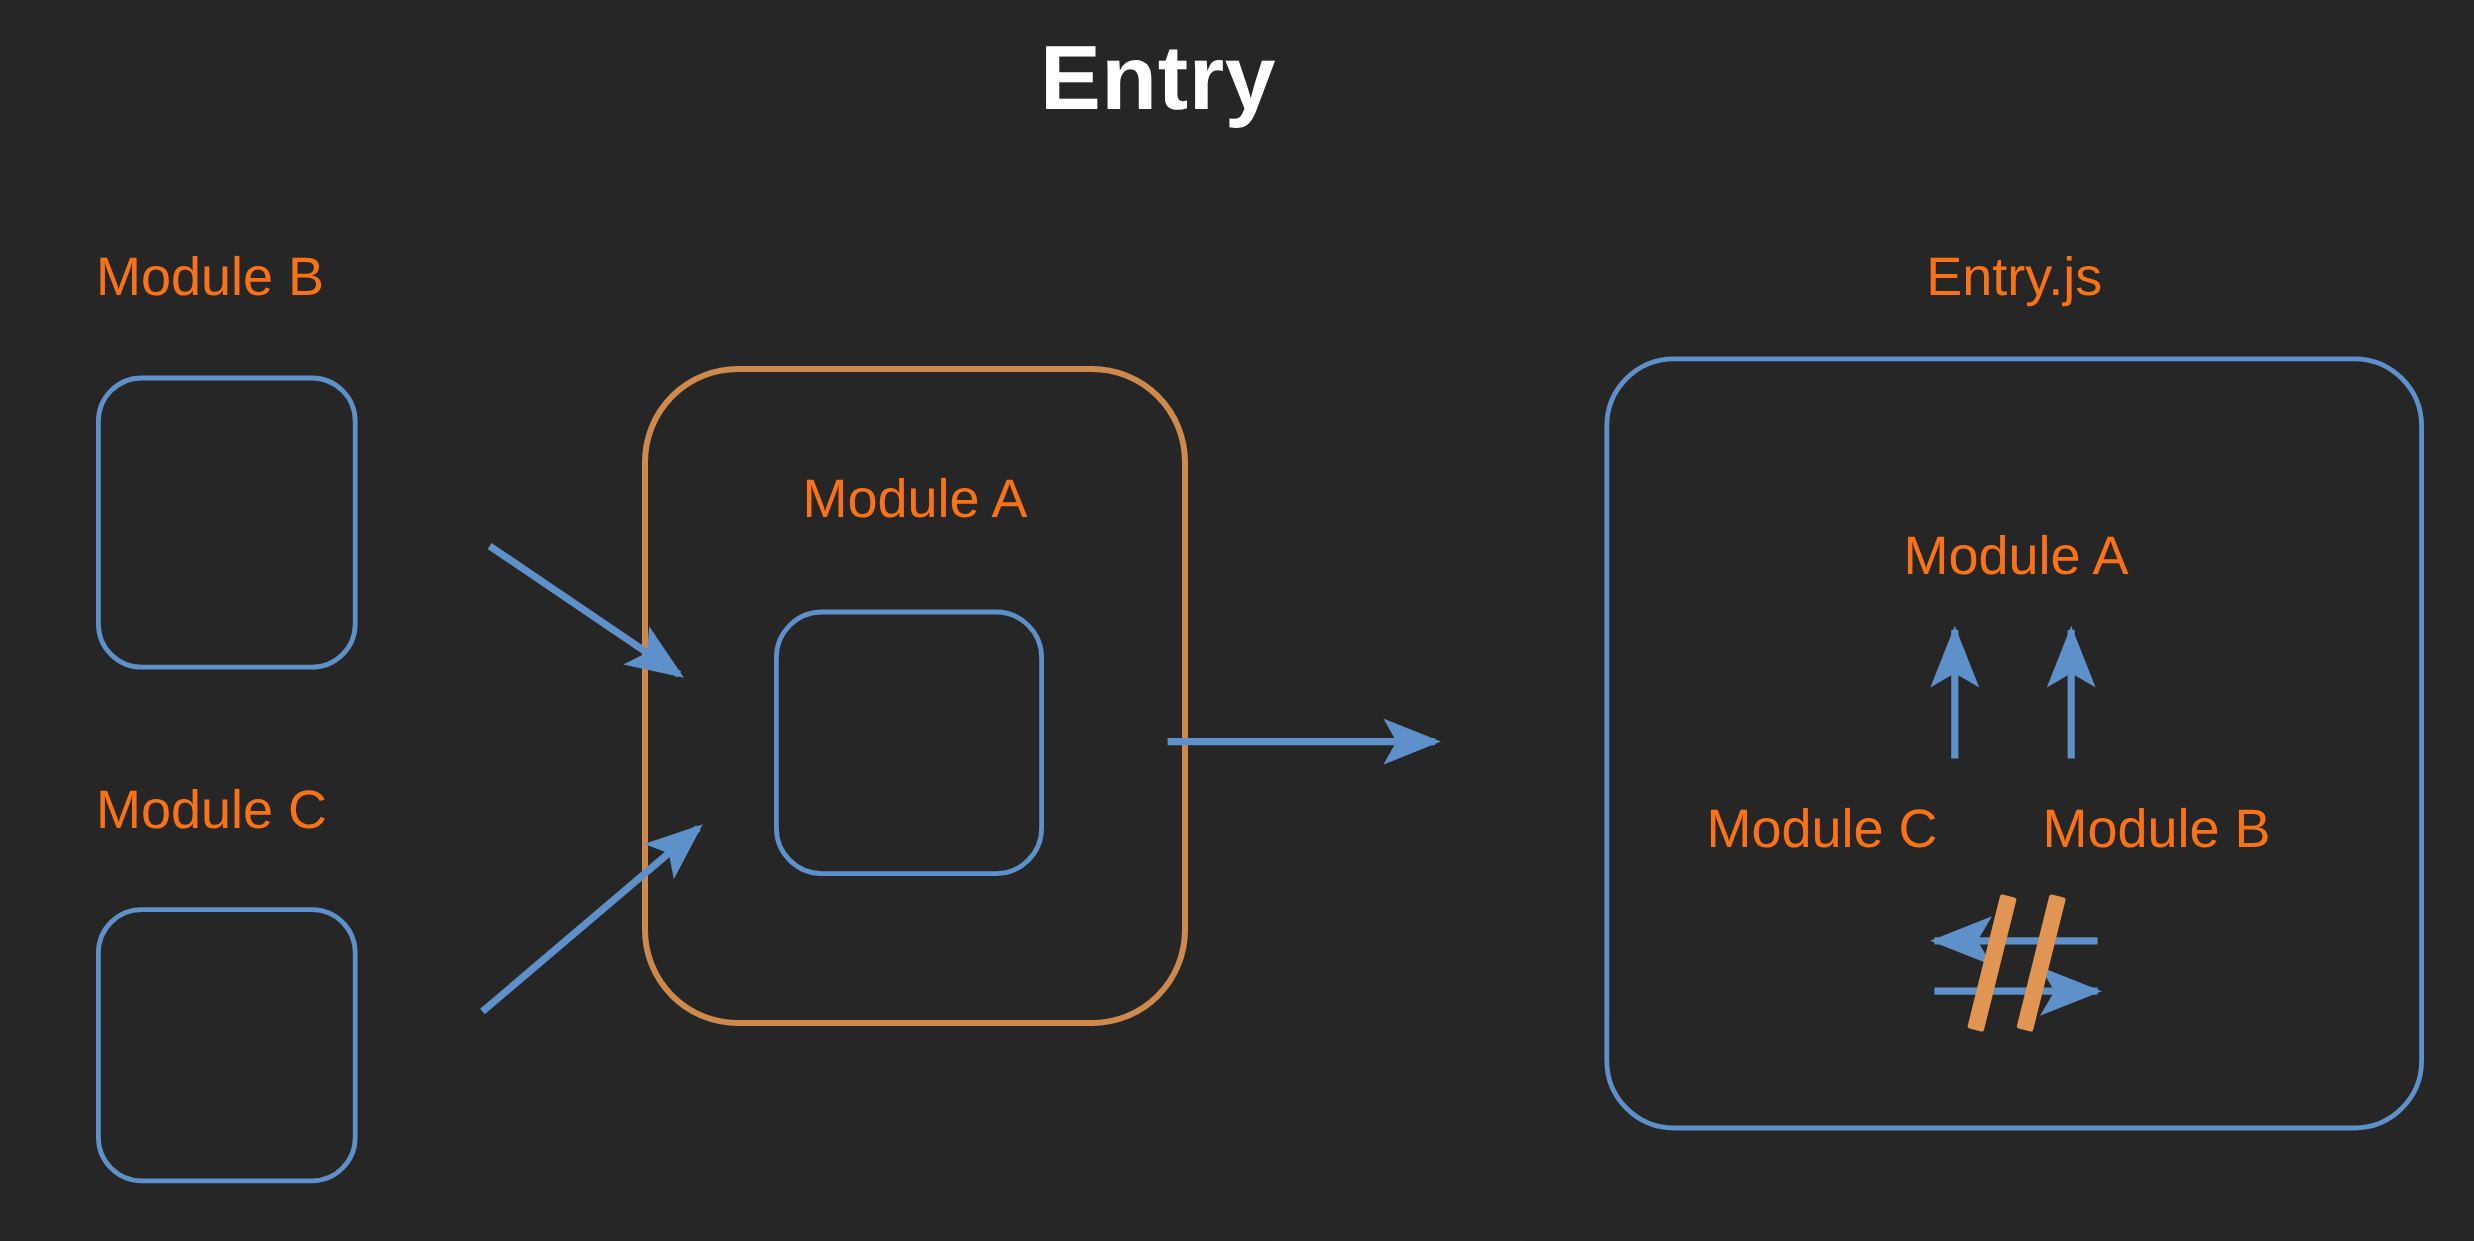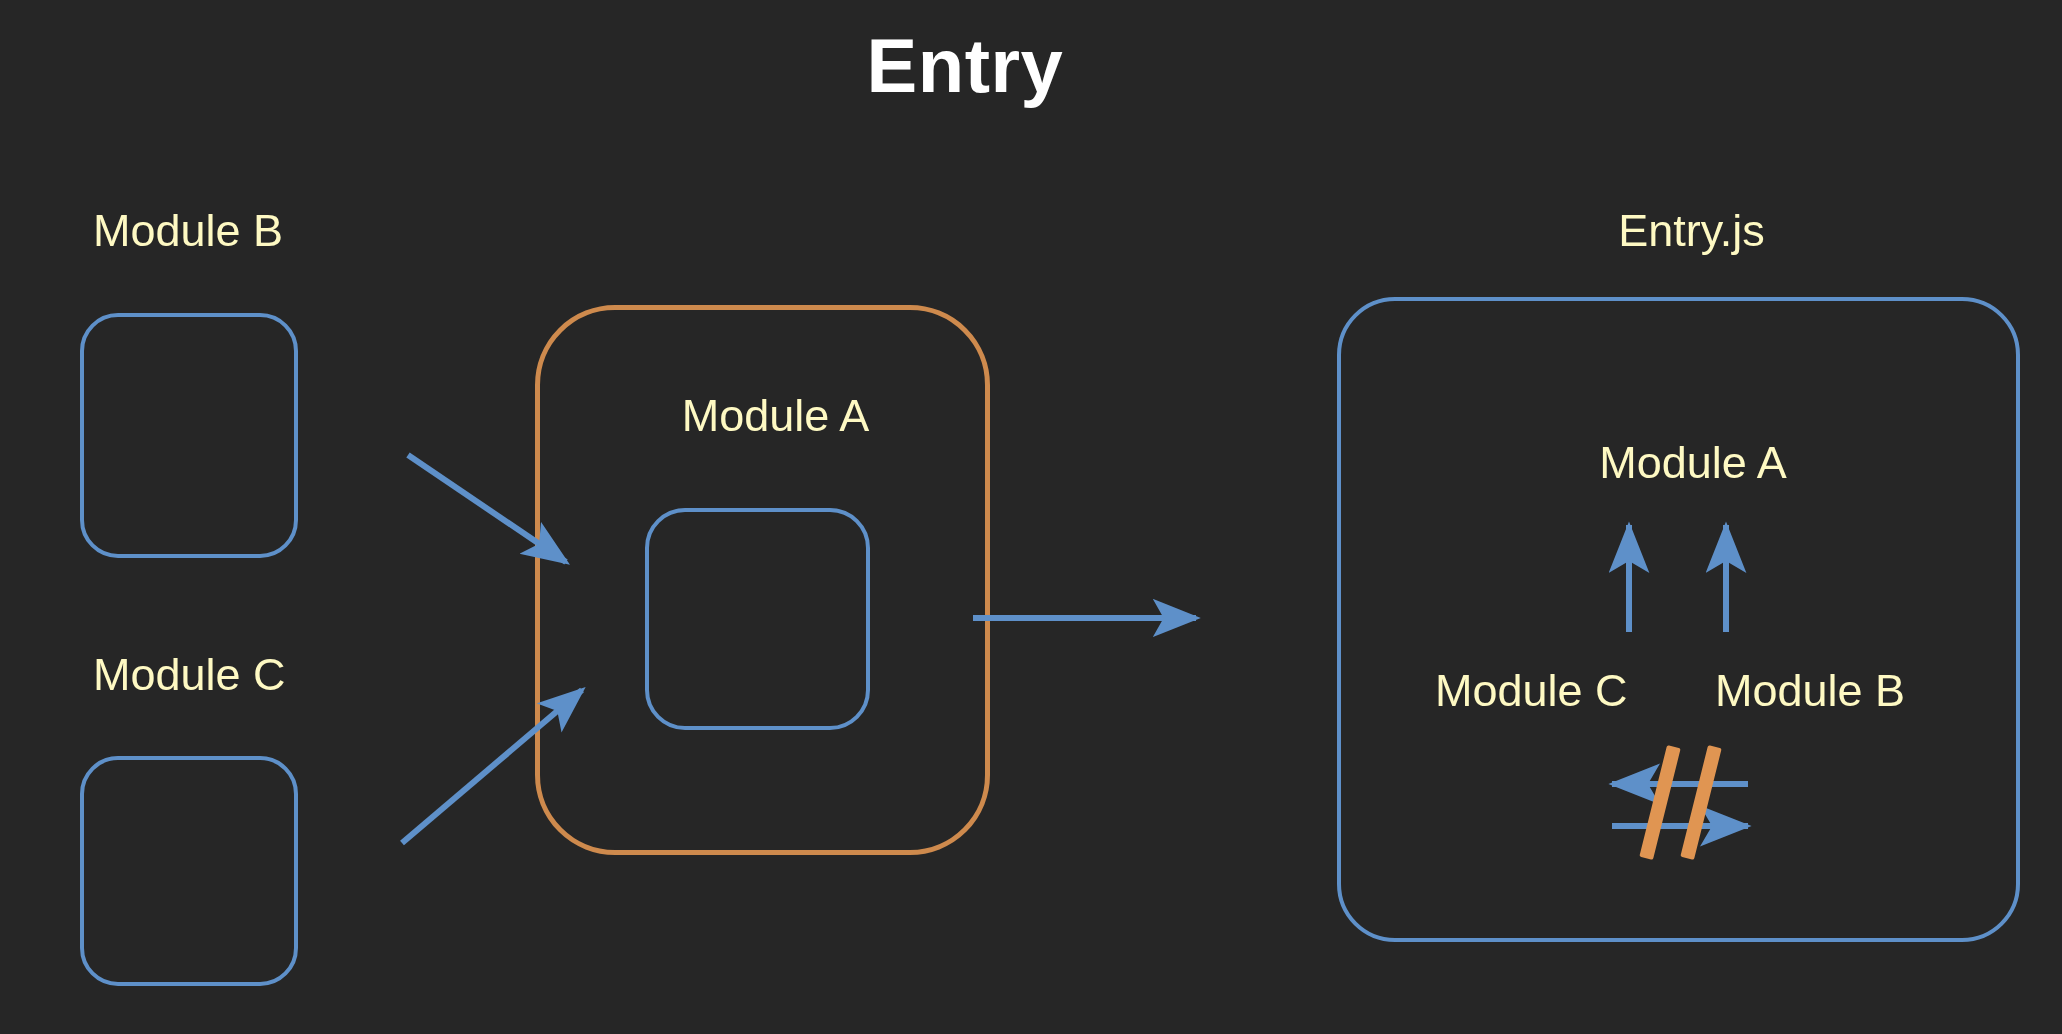--- a/index.html
+++ b/index.html
@@ -22,26 +22,25 @@
     width: 1930px;
     text-align: center;
     color: #ffffff;
     font-size: 76px;
     font-weight: bold;
     letter-spacing: 0.5px;
     line-height: 1;
   }
   .label {
     position: absolute;
-    color: #fef9c3;
+    color: #f97316;
     font-size: 45px;
     font-weight: 400;
     line-height: 1;
     white-space: nowrap;
-    margin-left: 13px;
   }
   .label-center {
     text-align: center;
   }
   .box {
     position: absolute;
     box-sizing: border-box;
     background: transparent;
   }
   .box-blue {

